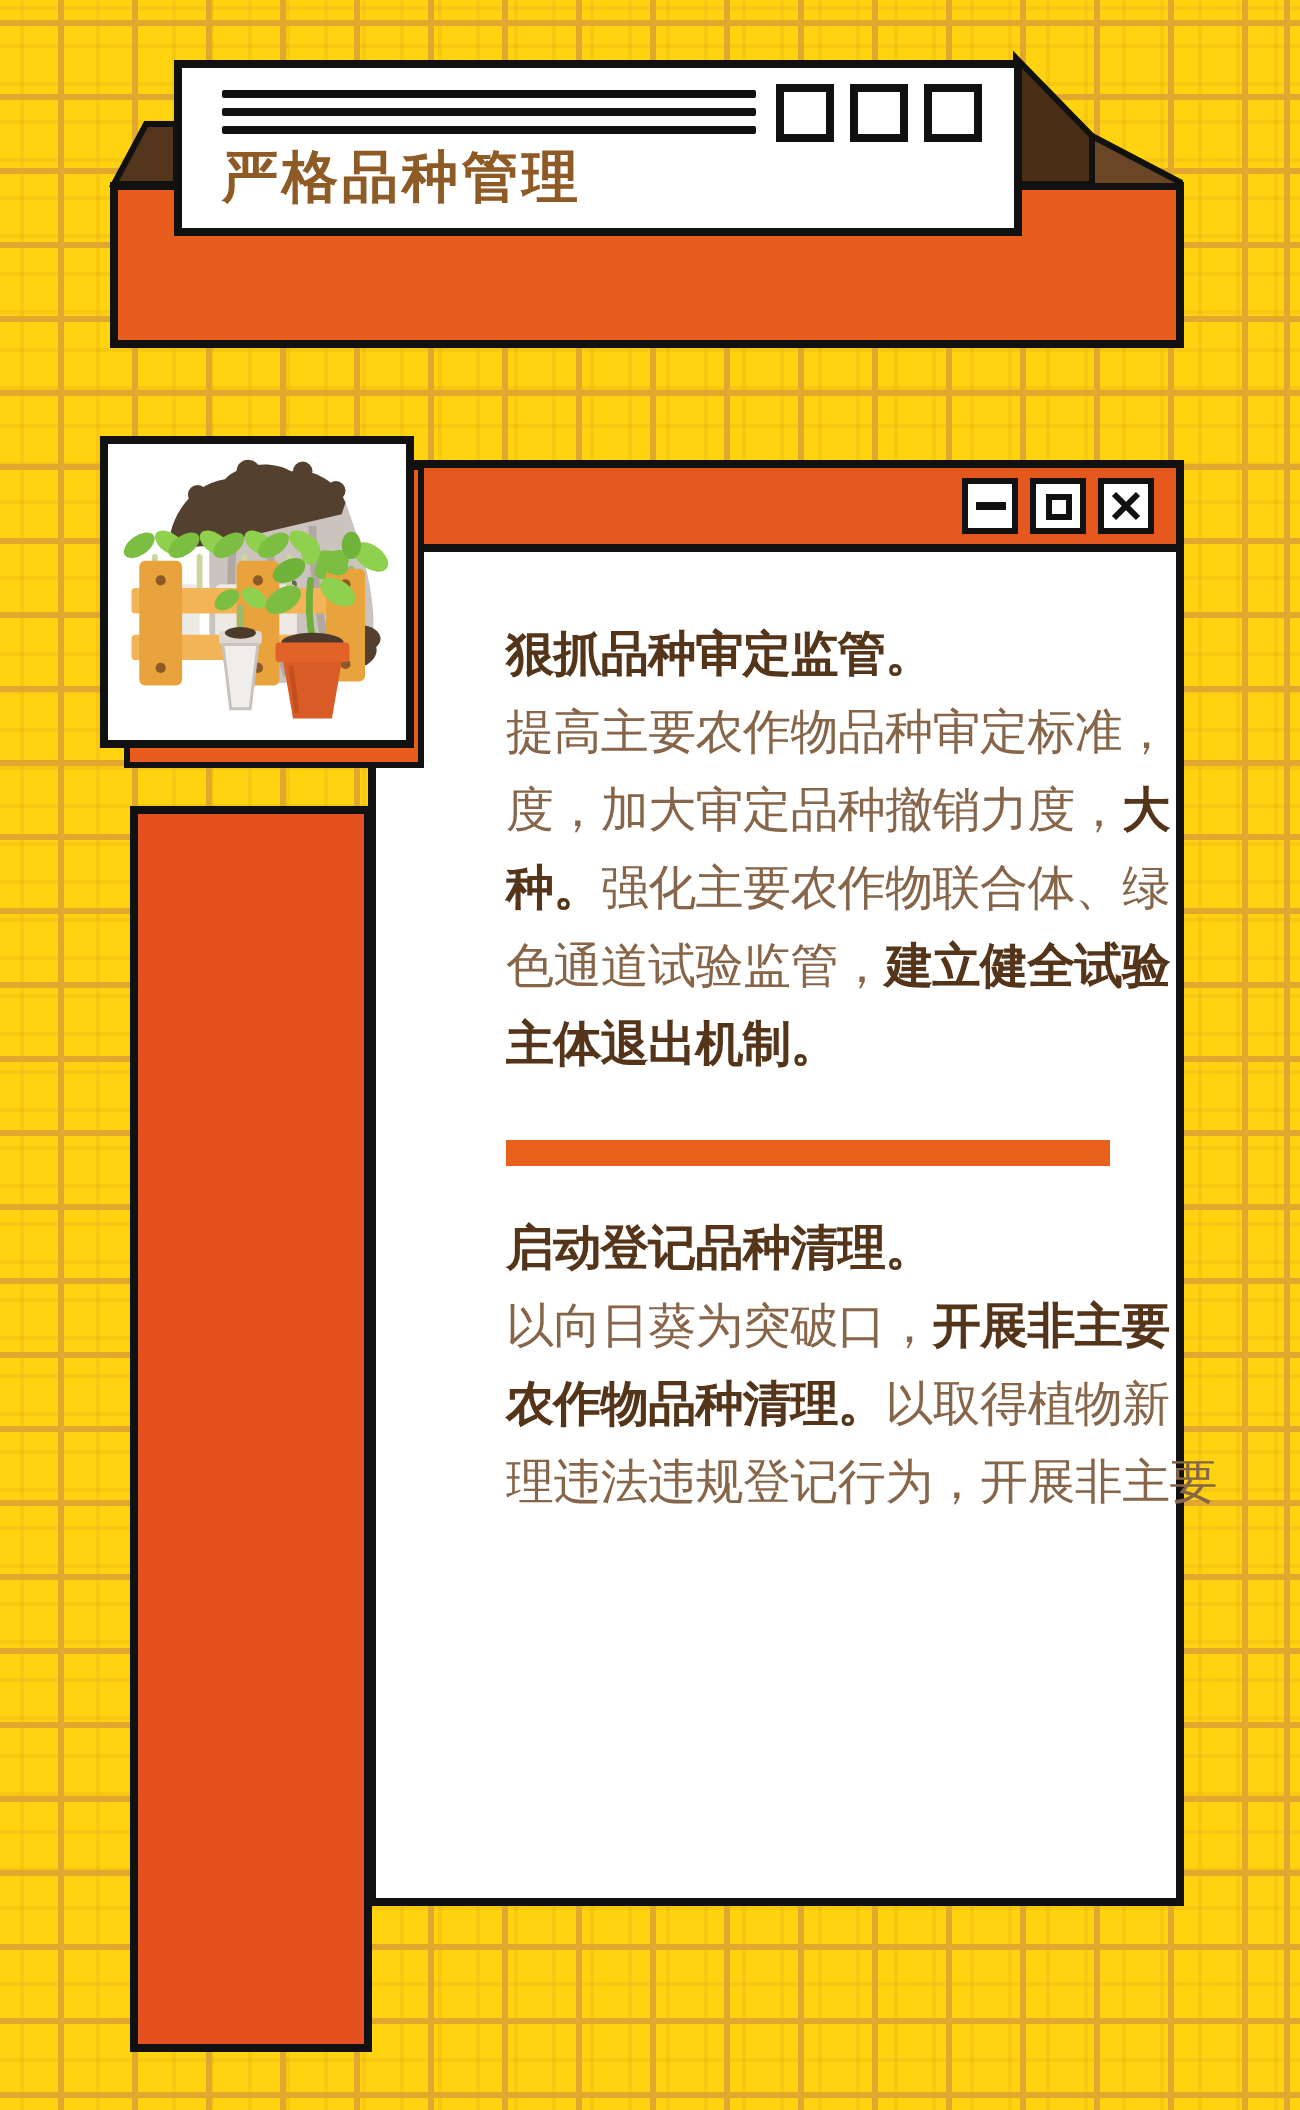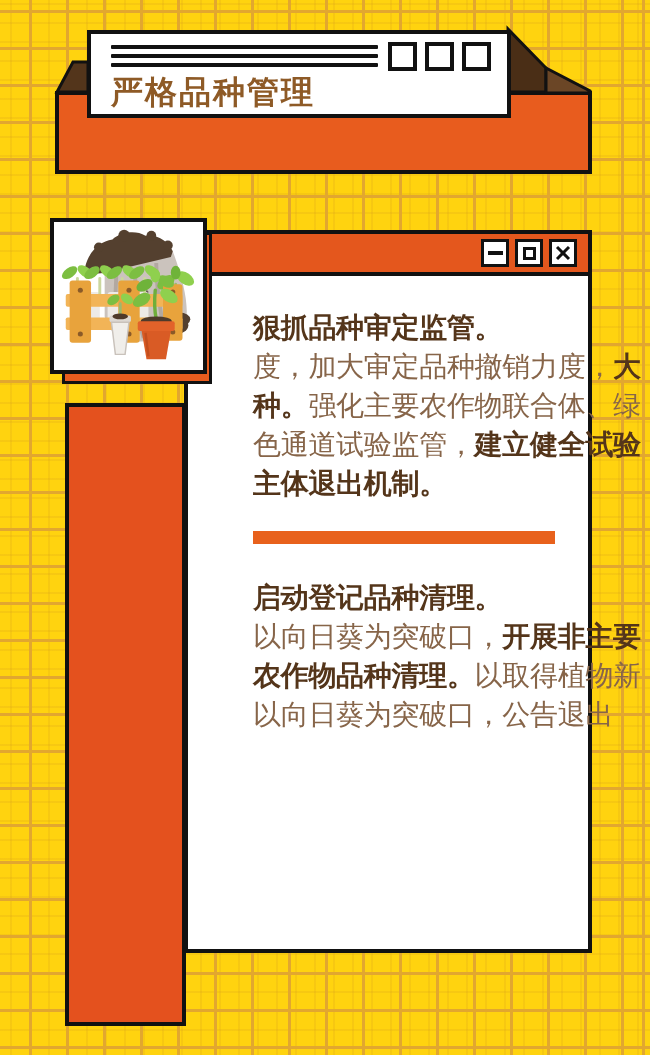--- a/index.html
+++ b/index.html
@@ -18,36 +18,36 @@
 
   
   .banner-ribbon{left:55px;top:91px;width:537px;height:83px;background:#E85C1E;border:4px solid #111;z-index:2;}
   .banner-folds{left:0;top:0;z-index:3;pointer-events:none;}
   .banner-card{left:87px;top:30px;width:424px;height:88px;background:#fff;border:4px solid #111;z-index:4;padding:8px 16px 0 20px;}
   .card-top{display:flex;align-items:flex-start;}
   .deco-lines{flex:1;padding-top:3px;}
   .deco-line{height:4px;background:#111;margin-bottom:5px;border-radius:1px;}
   .deco-squares{display:flex;gap:8px;margin-left:10px;}
   .deco-square{width:21px;height:21px;border:4px solid #111;background:#fff;}
-  .banner-title{margin-top:4px;font-size:32px;font-weight:bold;color:#8E5A26;letter-spacing:2px;line-height:1.0;font-family:Liberation Serif, serif;}
+  .banner-title{margin-top:4px;font-size:28px;font-weight:bold;color:#8E5A26;letter-spacing:2px;line-height:1.0;font-family:Liberation Serif, serif;}
 
   
   .vbar{left:65px;top:403px;width:121px;height:623px;background:#E4511E;border:4px solid #111;z-index:4;}
 
   
   .win{left:184px;top:230px;width:408px;height:723px;background:#fff;border:4px solid #111;z-index:5;}
   .titlebar{height:38px;background:#E4571D;border-bottom:4px solid #111;display:flex;align-items:center;justify-content:flex-end;padding-right:11px;gap:6px;}
   .ctrl{width:28px;height:28px;background:#fff;border:3px solid #111;display:flex;align-items:center;justify-content:center;box-sizing:border-box;}
   .glyph-min{width:15px;height:4px;background:#111;}
   .glyph-max{width:13px;height:13px;border:3px solid #111;box-sizing:border-box;background:#fff;}
   .win-body{padding:32px 28px 0 65px;}
-  .text-line{height:39px;line-height:39px;font-size:28px;letter-spacing:-0.3px;color:#876549;white-space:nowrap;}
+  .text-line{height:39px;line-height:39px;font-size:24px;letter-spacing:-0.3px;color:#876549;white-space:nowrap;}
   .text-line .seg.bold{font-weight:bold;color:#54351A;}
   .divider{width:302px;height:13px;background:#E8611C;margin-top:28px;}
-  .para2{margin-top:34px;}
+  .para2{margin-top:22px;}
 
   
   .illus-shadow{left:62px;top:232px;width:150px;height:152px;background:#E85C1E;border:3px solid #111;z-index:6;}
   .illus-box{left:50px;top:218px;width:157px;height:156px;background:#fff;border:4px solid #111;z-index:7;display:flex;align-items:center;justify-content:center;}
 </style>
 </head>
 <body>
 
 <div class="abs banner-ribbon"></div>
 <svg class="abs banner-folds" width="650" height="200" viewBox="0 0 650 200">
@@ -84,31 +84,32 @@
     <div class="ctrl">
       <svg width="16" height="16" viewBox="0 0 16 16">
         <line x1="2" y1="2" x2="14" y2="14" stroke="#111" stroke-width="3"></line>
         <line x1="14" y1="2" x2="2" y2="14" stroke="#111" stroke-width="3"></line>
       </svg>
     </div>
   </div>
   <div class="win-body">
     <div class="para para1">
         <div class="text-line"><span class="seg bold">狠抓品种审定监管。</span></div>
+        <div class="text-line"><span class="seg">提高主要农作物品种审定标准，</span></div>
         <div class="text-line"><span class="seg">度，加大审定品种撤销力度，</span><span class="seg bold">大</span></div>
         <div class="text-line"><span class="seg bold">种。</span><span class="seg">强化主要农作物联合体、绿</span></div>
         <div class="text-line"><span class="seg">色通道试验监管，</span><span class="seg bold">建立健全试验</span></div>
         <div class="text-line"><span class="seg bold">主体退出机制。</span></div>
       </div>
     <div class="divider"></div>
     <div class="para para2">
         <div class="text-line"><span class="seg bold">启动登记品种清理。</span></div>
         <div class="text-line"><span class="seg">以向日葵为突破口，</span><span class="seg bold">开展非主要</span></div>
         <div class="text-line"><span class="seg bold">农作物品种清理。</span><span class="seg">以取得植物新</span></div>
-        <div class="text-line"><span class="seg">以向日葵为突破口，公告退出</span></div>
+        <div class="text-line"><span class="seg">理违法违规登记行为，开展非主要</span></div>
       </div>
   </div>
 </div>
 
 <div class="abs illus-shadow"></div>
 <div class="abs illus-box">
   <svg width="145" height="144" viewBox="0 0 149 148">
 
     <g>
       <path d="M50,48 L120,28 C130,55 136,80 134,96 C132,112 118,120 102,120 L82,121 C64,121 53,108 50,95 Z" fill="#CBC3BD"></path>

